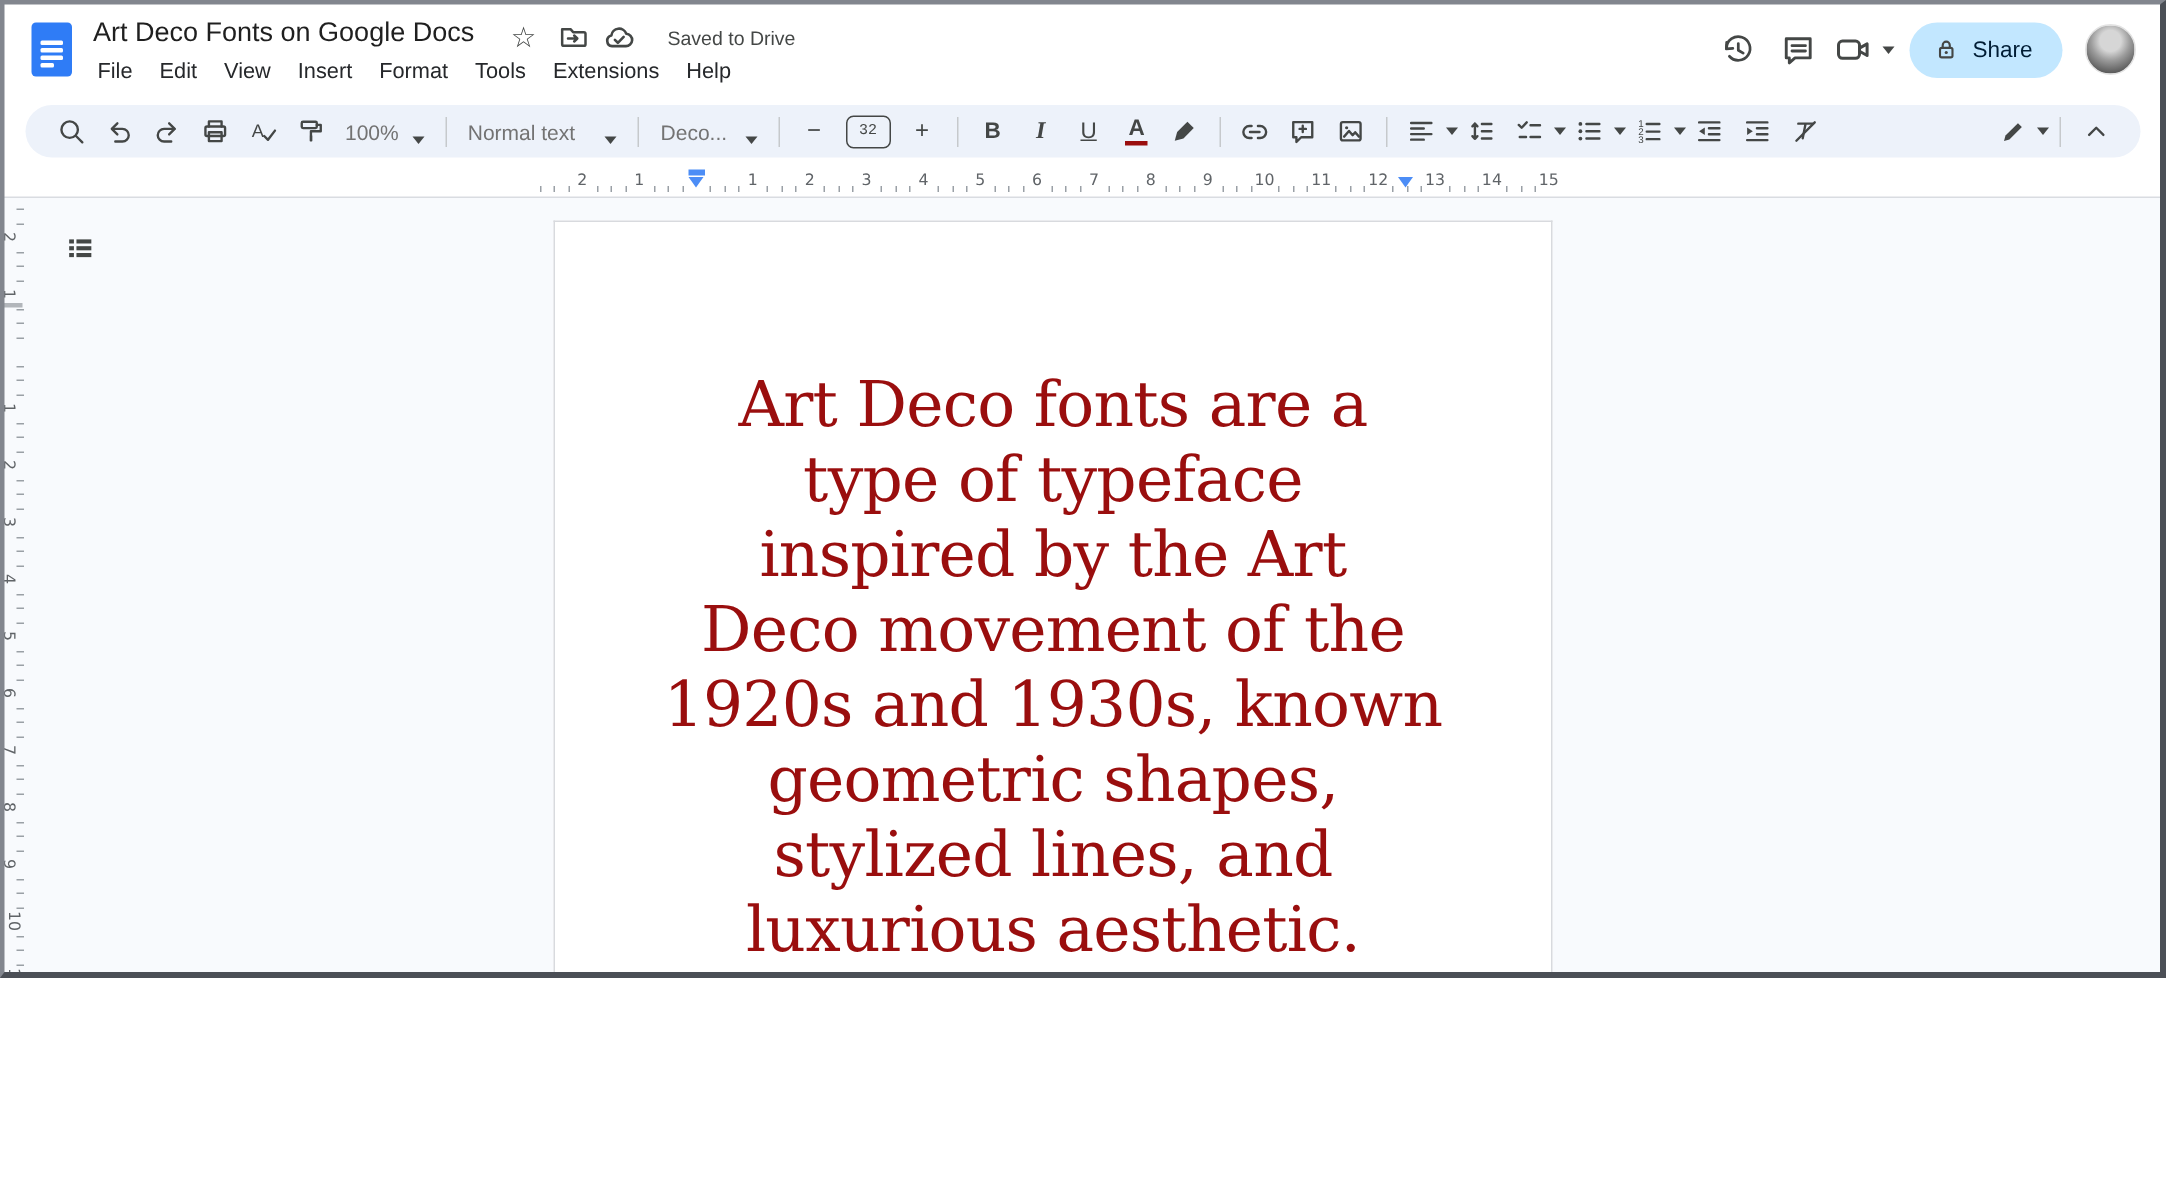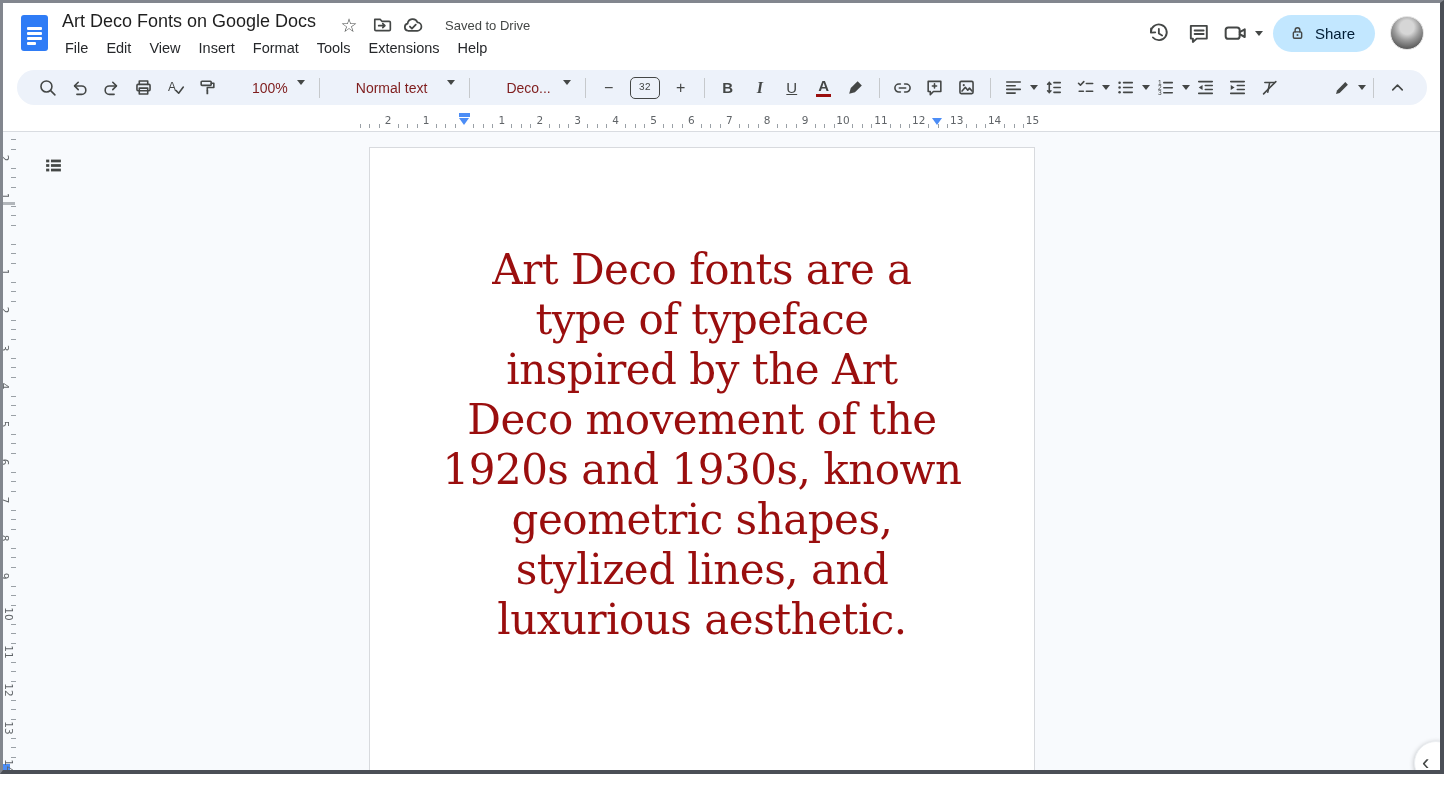--- a/index.html
+++ b/index.html
@@ -1,18 +1,18 @@
 <!DOCTYPE html>
 <html><head>
 <meta charset="utf-8">
 <style>
   * { margin:0; padding:0; box-sizing:border-box; }
   html,body { background:#fff; }
   body { font-family:"Liberation Sans","DejaVu Sans",sans-serif; }
-  .window { position:relative; width:1444px; height:774px; background:#fff; overflow:hidden; }
+  .window { position:relative; width:1444px; height:652px; background:#fff; overflow:hidden; }
   .frame { position:absolute; inset:0; border:3px solid #82868e; border-right:4px solid #4b4f56; border-bottom:4px solid #4b4f56; pointer-events:none; z-index:60; }
 
   
   .header { position:absolute; left:0; top:0; width:100%; height:66px; background:#fff; }
   .docs-logo { position:absolute; left:21px; top:15px; width:27px; height:36px; background:#2f7cf6; border-radius:3px; }
   .docs-logo i { position:absolute; left:6px; height:2.6px; background:#fff; border-radius:1px; }
   .docs-logo i:nth-child(1){ top:12px; width:15px; }
   .docs-logo i:nth-child(2){ top:17px; width:15px; }
   .docs-logo i:nth-child(3){ top:22px; width:15px; }
   .docs-logo i:nth-child(4){ top:27px; width:9px; }
@@ -28,21 +28,21 @@
   .video-group { display:flex; align-items:center; margin:0 10px 0 4px; }
   .share-btn { height:37px; padding:0 20px 0 16px; background:#c2e7ff; border-radius:19px; display:flex; align-items:center; gap:9px; margin-right:15px; }
   .share-btn span { font-size:15px; color:#001d35; font-weight:500; }
   .avatar { width:34px; height:34px; border-radius:50%; background:radial-gradient(circle at 50% 32%, #d6d6d6 0 26%, #9c9c9c 48%, #5d5d5d 78%, #474747); border:1px solid #e3e3e3; }
 
   
   .toolbar { position:absolute; left:17px; top:70px; width:1410px; height:35px; background:#edf2fa; border-radius:18px; display:flex; align-items:center; padding:0 14px; color:#444746; z-index:5; }
   .tbtn { width:26px; height:26px; margin:0 3px; display:flex; align-items:center; justify-content:center; border-radius:4px; flex:none; }
   .tdiv { width:1px; height:20px; background:#c6c9cc; margin:0 7px; flex:none; }
   .caret { width:0; height:0; border-left:4px solid transparent; border-right:4px solid transparent; border-top:5px solid #444746; flex:none; }
-  .tsel { display:flex; align-items:flex-start; gap:9px; padding:0 7px; font-size:14px; color:#7f1d1d; flex:none; white-space:nowrap;margin-left:22px; }
+  .tsel { display:flex; align-items:flex-end; gap:9px; padding:0 7px; font-size:14px; color:#737373; flex:none; white-space:nowrap; }
   .size-box { width:30px; height:22px; border:1.6px solid #444746; border-radius:5px; display:flex; align-items:center; justify-content:center; font-size:10px; margin:0 5px; flex:none;font-family:Liberation Mono, monospace; }
   .fmt-letter { font-size:15px; }
   .b { font-weight:700; }
   .i { font-style:italic; font-weight:600; font-family:"Liberation Serif",serif; font-size:16px; }
   .u { text-decoration:underline; font-weight:500; }
   .color-a { display:flex; flex-direction:column; align-items:center; line-height:1; }
   .color-a .bar { width:15px; height:3.6px; margin-top:1px; }
   .spacer { flex:1; }
   .ic { stroke:#444746; fill:none; stroke-width:1.5; stroke-linecap:round; stroke-linejoin:round; }
   .icf { fill:#444746; stroke:none; }

